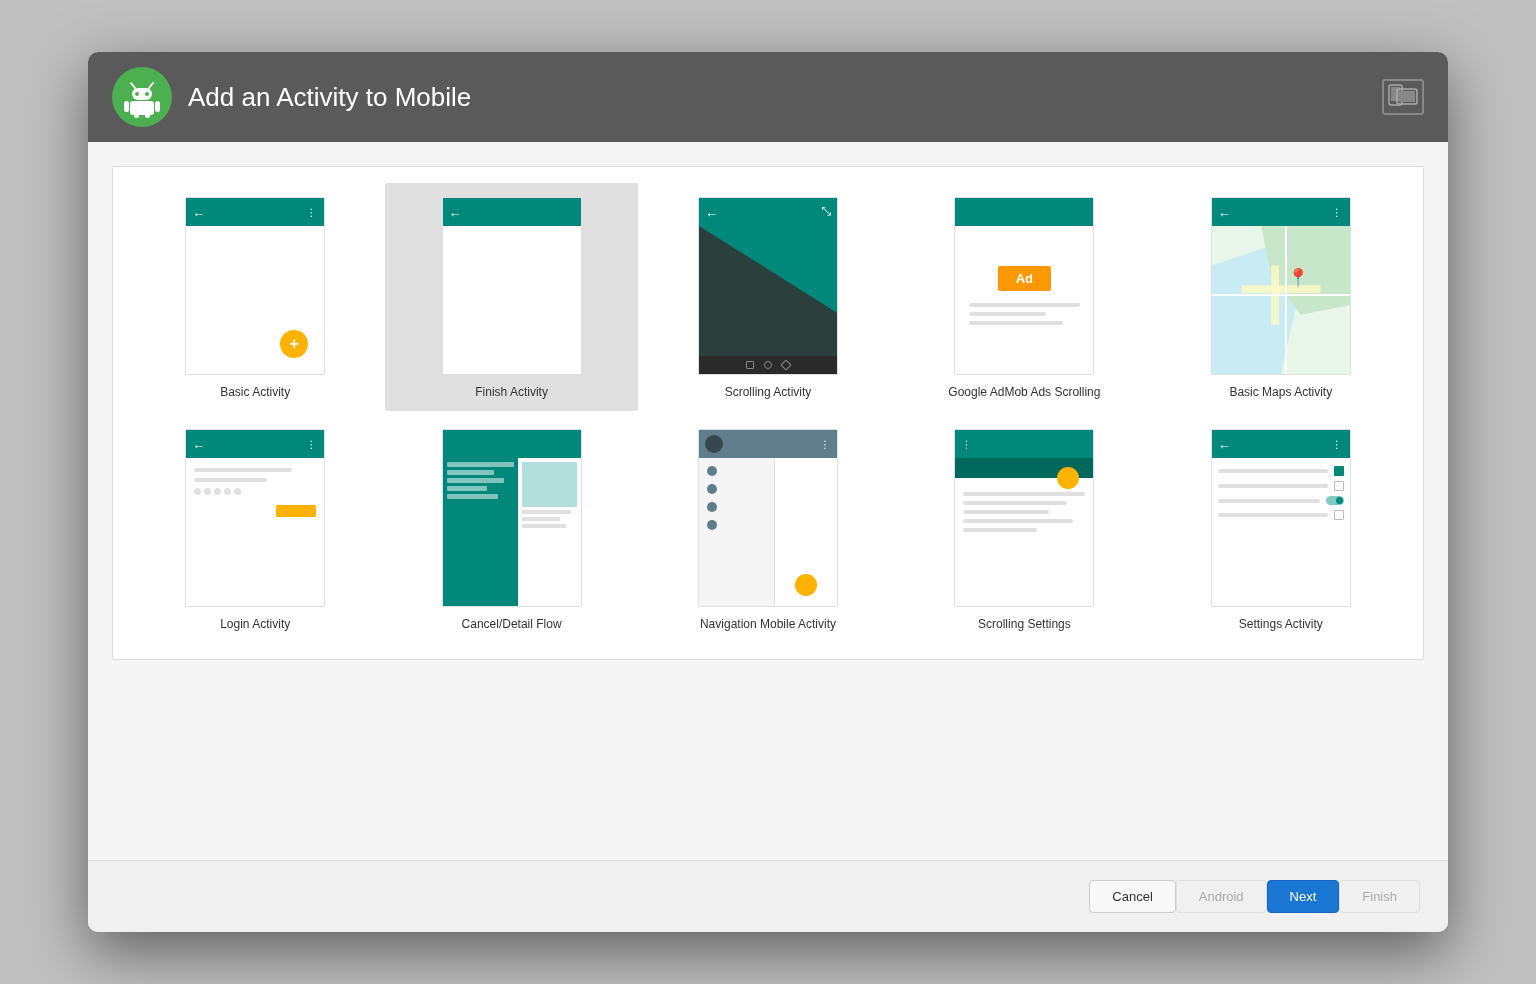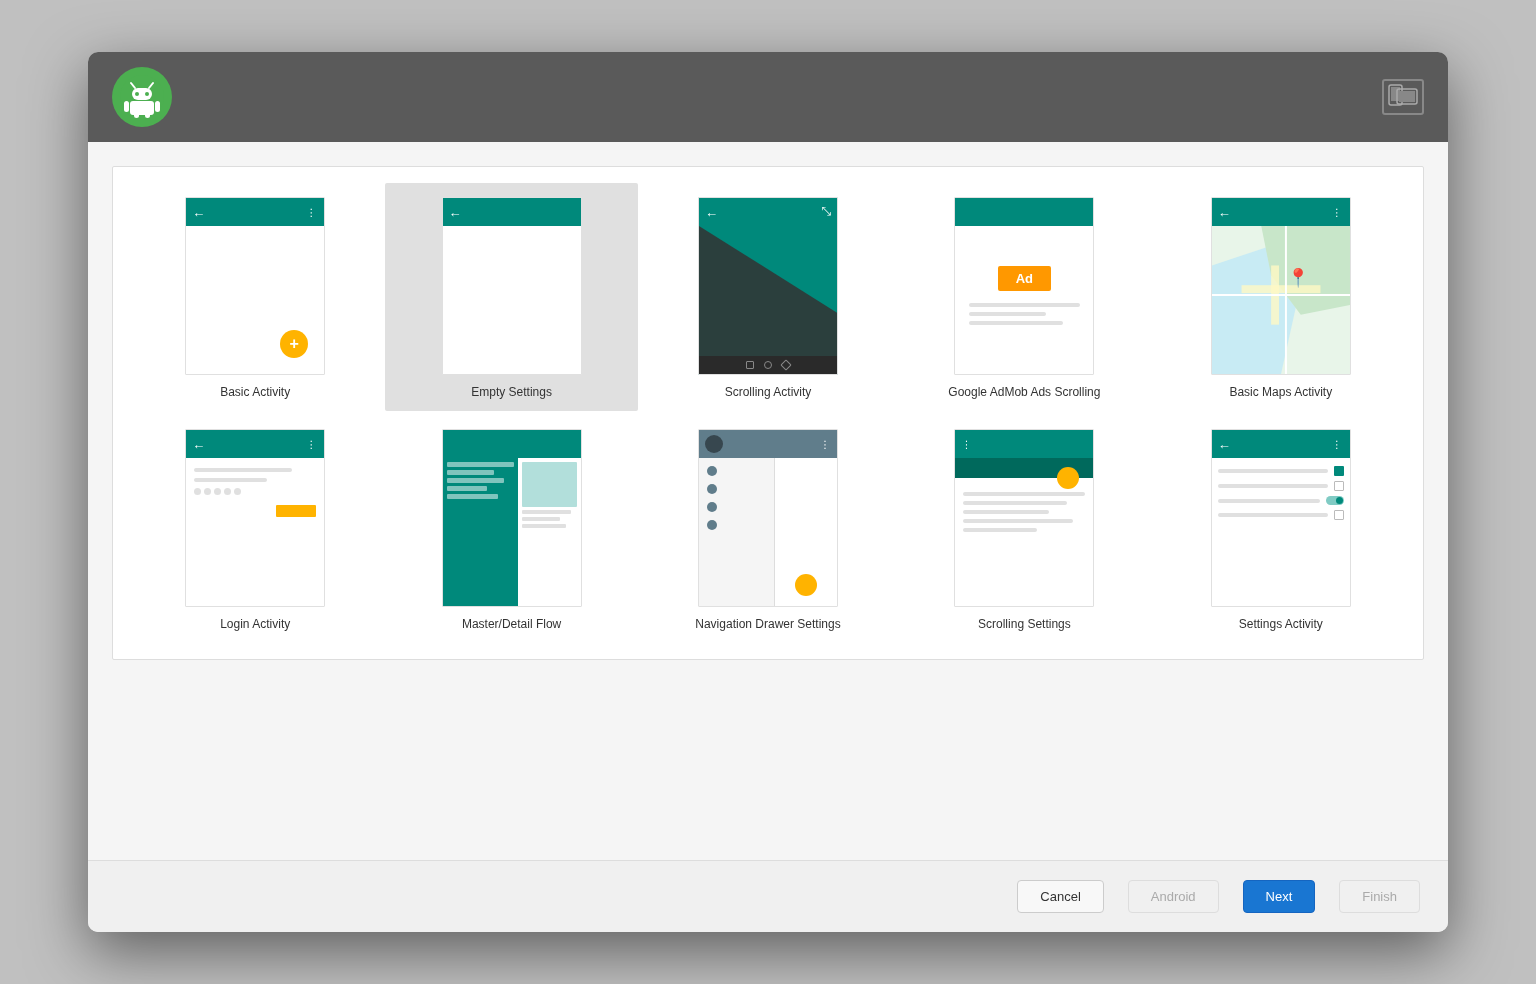--- a/index.html
+++ b/index.html
@@ -249,21 +249,21 @@
     .settings-preview .phone-bar { background: #00897b; }
 
     .footer {
       background: #f0f0f0;
       height: 72px;
       border-top: 1px solid #ddd;
       display: flex;
       align-items: center;
       justify-content: flex-end;
       padding: 0 28px;
-      gap: 24px;
+      gap: 0;
     }
 
     .btn {
       padding: 8px 22px;
       border-radius: 4px;
       font-size: 13px;
       cursor: pointer;
       border: 1px solid #ccc;
       background: #f8f8f8;
       color: #333;
@@ -319,20 +319,21 @@
             <rect x="4" y="26" width="5" height="11" rx="2.5" fill="white"></rect>
 
             <rect x="35" y="26" width="5" height="11" rx="2.5" fill="white"></rect>
 
             <rect x="14" y="38" width="5" height="5" rx="2.5" fill="white"></rect>
 
             <rect x="25" y="38" width="5" height="5" rx="2.5" fill="white"></rect>
           </g>
         </svg>
       </div>
+      <span class="header-title">Add an Activity to Mobile</span>
     </div>
     <div class="header-icon-right">
       <svg width="30" height="26" viewBox="0 0 30 26">
 
         <rect x="1" y="1" width="13" height="20" rx="2" fill="none" stroke="#aaa" stroke-width="1.5"></rect>
         <rect x="3" y="3" width="9" height="14" fill="#888"></rect>
 
         <rect x="9" y="5" width="20" height="15" rx="2" fill="none" stroke="#aaa" stroke-width="1.5"></rect>
         <rect x="11" y="7" width="16" height="11" fill="#888"></rect>
       </svg>
@@ -359,21 +360,21 @@
 
       <div class="activity-item selected">
         <div class="activity-preview empty-preview">
           <div class="preview-wrapper">
             <div class="phone-bar">
               <span class="phone-bar-arrow">←</span>
             </div>
             <div class="content-area" style="flex:1; background:#fff;"></div>
           </div>
         </div>
-        <span class="activity-label">Empty Settings</span>
+        <span class="activity-label">Finish Activity</span>
       </div>
 
       <div class="activity-item">
         <div class="activity-preview fullscreen-preview">
           <div style="position:relative; width:100%; height:100%;">
             <div style="background:#00897b; height:28px; display:flex; align-items:center; padding:0 6px;">
               <span style="color:white; font-size:13px;">←</span>
             </div>
 
             <div style="position:absolute; top:28px; left:0; right:0; bottom:18px; background:#00897b; overflow:hidden;">
@@ -480,21 +481,21 @@
               </div>
               <div style="flex:1;background:#fff;padding:4px;display:flex;flex-direction:column;gap:3px;">
                 <div style="height:45px;background:#b2dfdb;border-radius:1px;"></div>
                 <div style="height:4px;background:#e0e0e0;border-radius:1px;width:90%;"></div>
                 <div style="height:4px;background:#e0e0e0;border-radius:1px;width:70%;"></div>
                 <div style="height:4px;background:#e0e0e0;border-radius:1px;width:80%;"></div>
               </div>
             </div>
           </div>
         </div>
-        <span class="activity-label">Master/Detail Flow</span>
+        <span class="activity-label">Cancel/Detail Flow</span>
       </div>
 
       <div class="activity-item">
         <div class="activity-preview navdrawer-preview">
           <div style="display:flex;flex-direction:column;height:100%;">
             <div style="background:#607d8b;height:28px;display:flex;align-items:center;justify-content:space-between;padding:0 6px;">
               <div style="width:18px;height:18px;background:#37474f;border-radius:50%;"></div>
               <span style="color:white;font-size:10px;letter-spacing:1px;">⋮</span>
             </div>
             <div style="display:flex;flex:1;">
@@ -503,21 +504,21 @@
                 <div style="width:10px;height:10px;background:#607d8b;border-radius:50%;margin-left:4px;"></div>
                 <div style="width:10px;height:10px;background:#607d8b;border-radius:50%;margin-left:4px;"></div>
                 <div style="width:10px;height:10px;background:#607d8b;border-radius:50%;margin-left:4px;"></div>
               </div>
               <div style="flex:1;background:#fff;display:flex;align-items:flex-end;justify-content:center;padding-bottom:10px;">
                 <div style="width:22px;height:22px;background:#ffb300;border-radius:50%;"></div>
               </div>
             </div>
           </div>
         </div>
-        <span class="activity-label">Navigation Drawer Settings</span>
+        <span class="activity-label">Navigation Mobile Activity</span>
       </div>
 
       <div class="activity-item">
         <div class="activity-preview scrolling-preview">
           <div class="preview-wrapper">
             <div class="phone-bar" style="background:#00897b;">
               <span style="color:white;font-size:10px;letter-spacing:2px;">⋮</span>
             </div>
 
             <div style="background:#00695c;height:20px;position:relative;">

